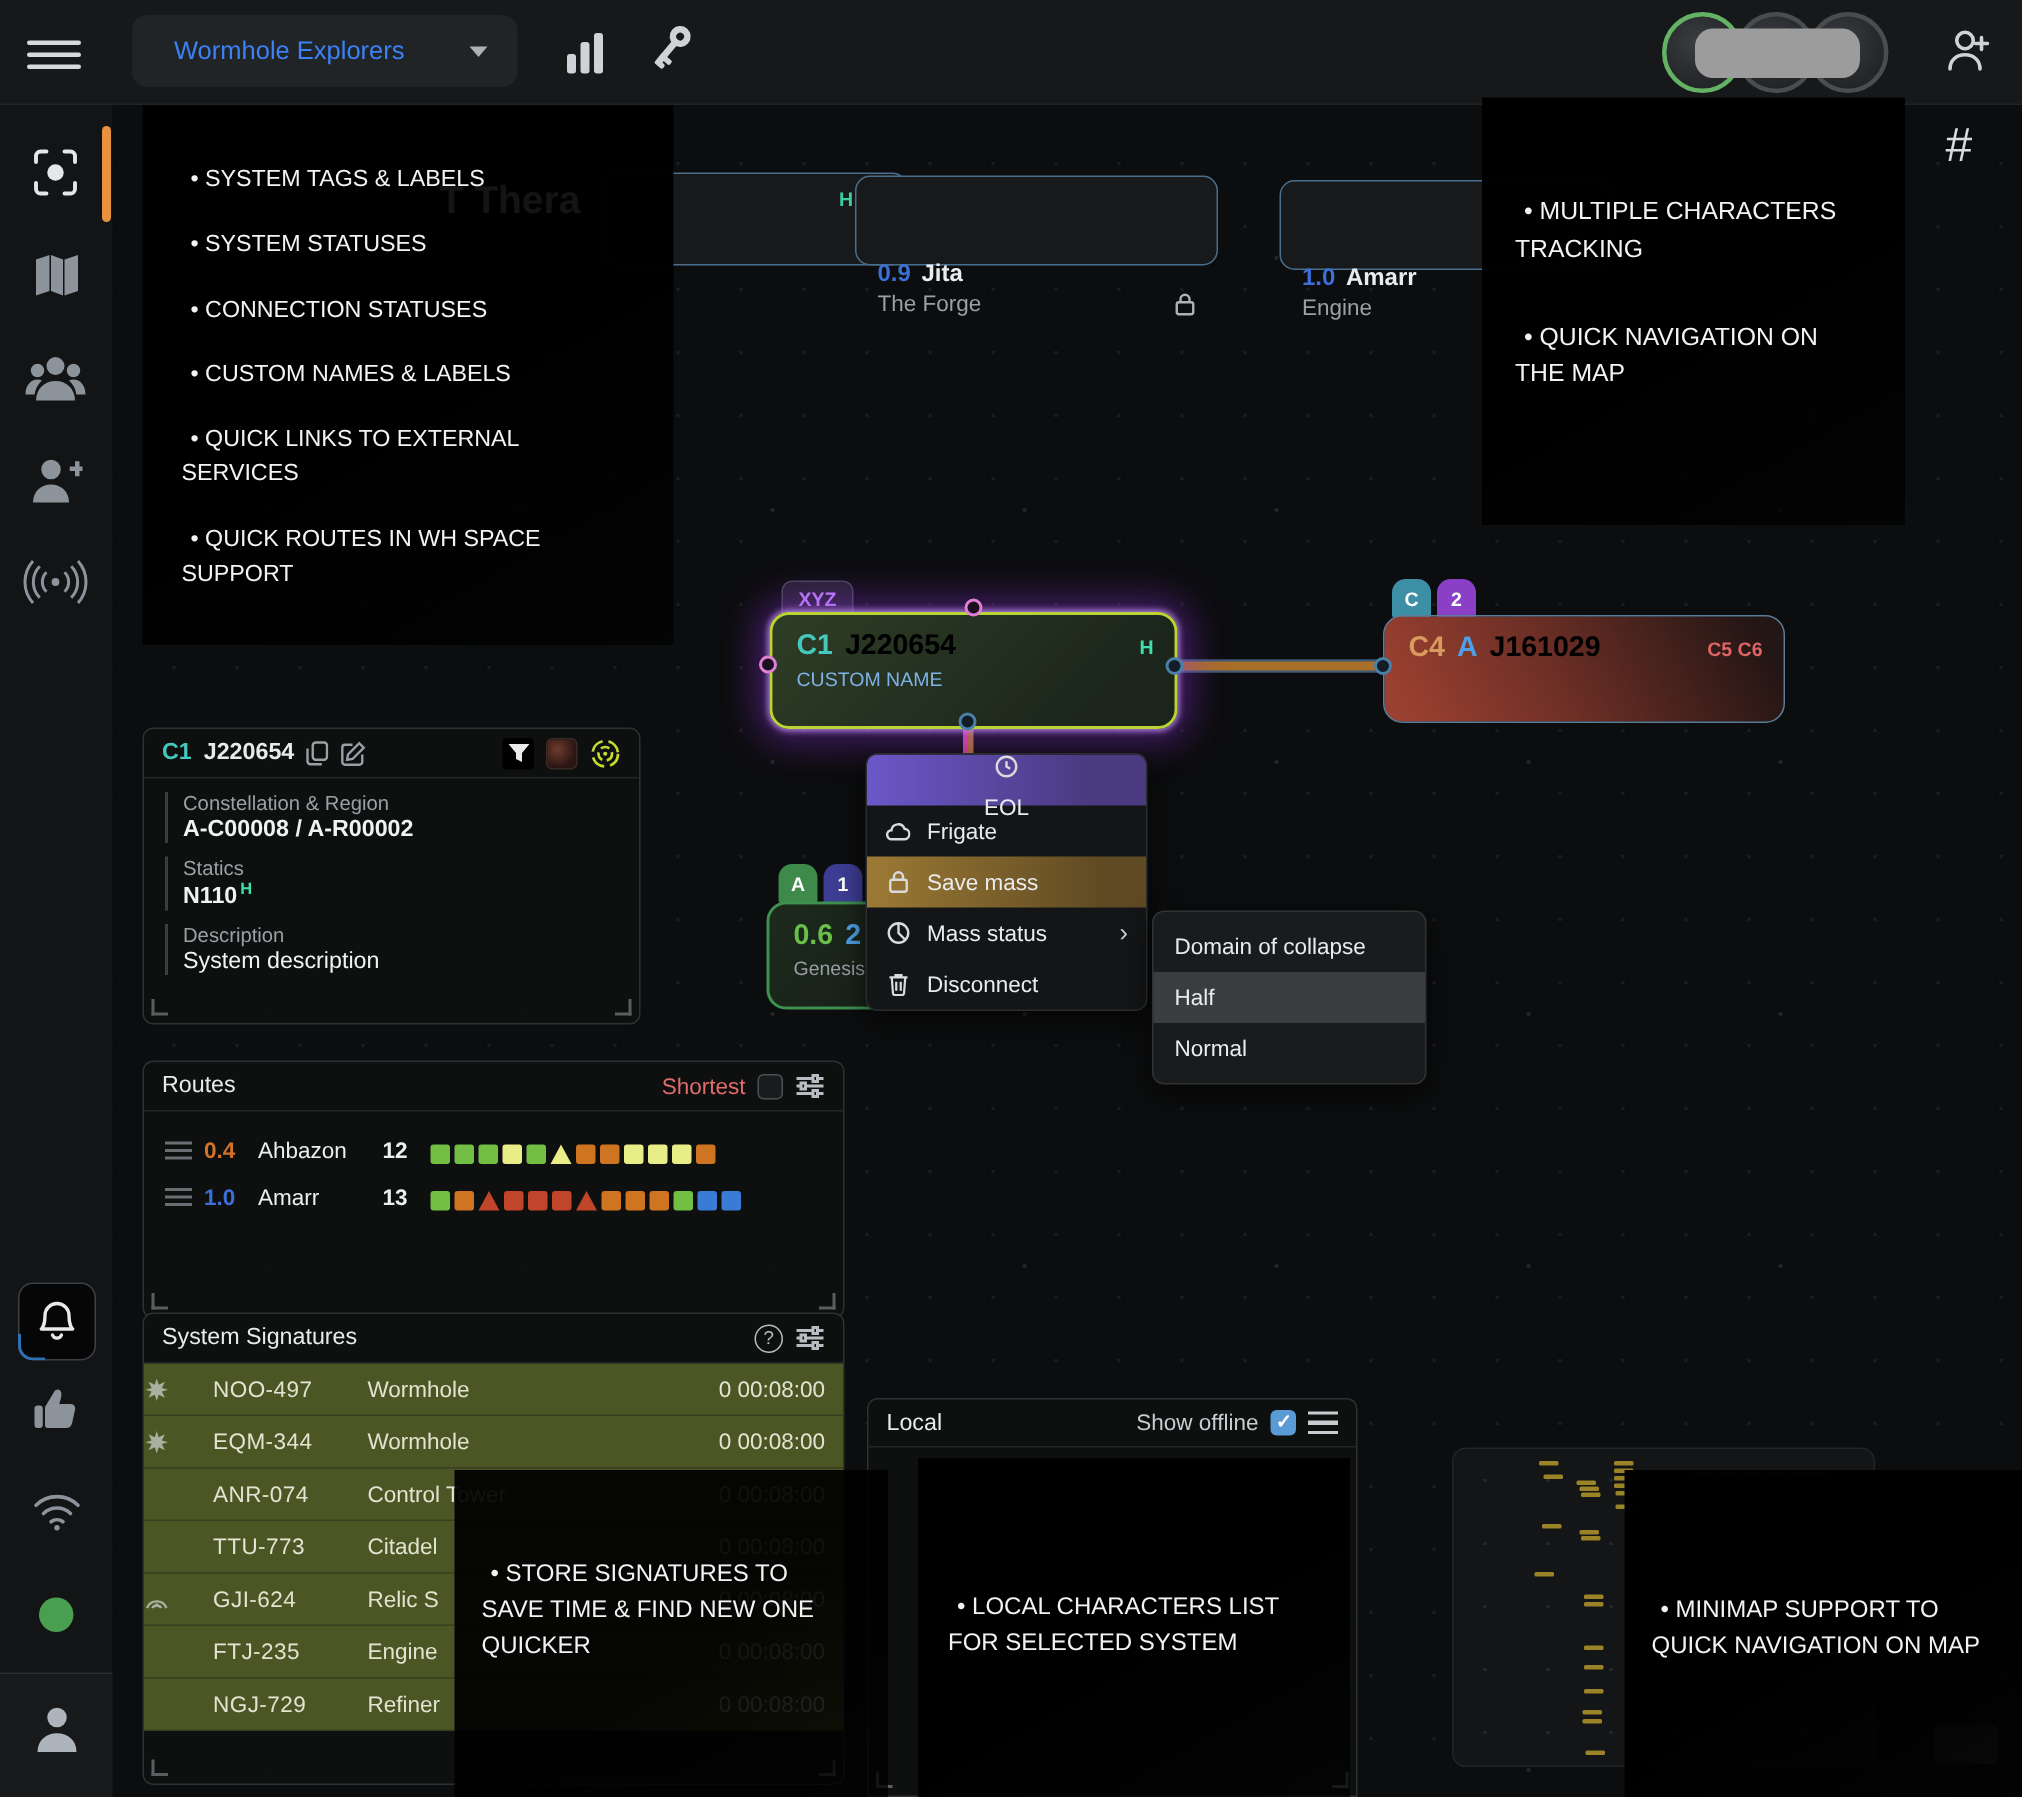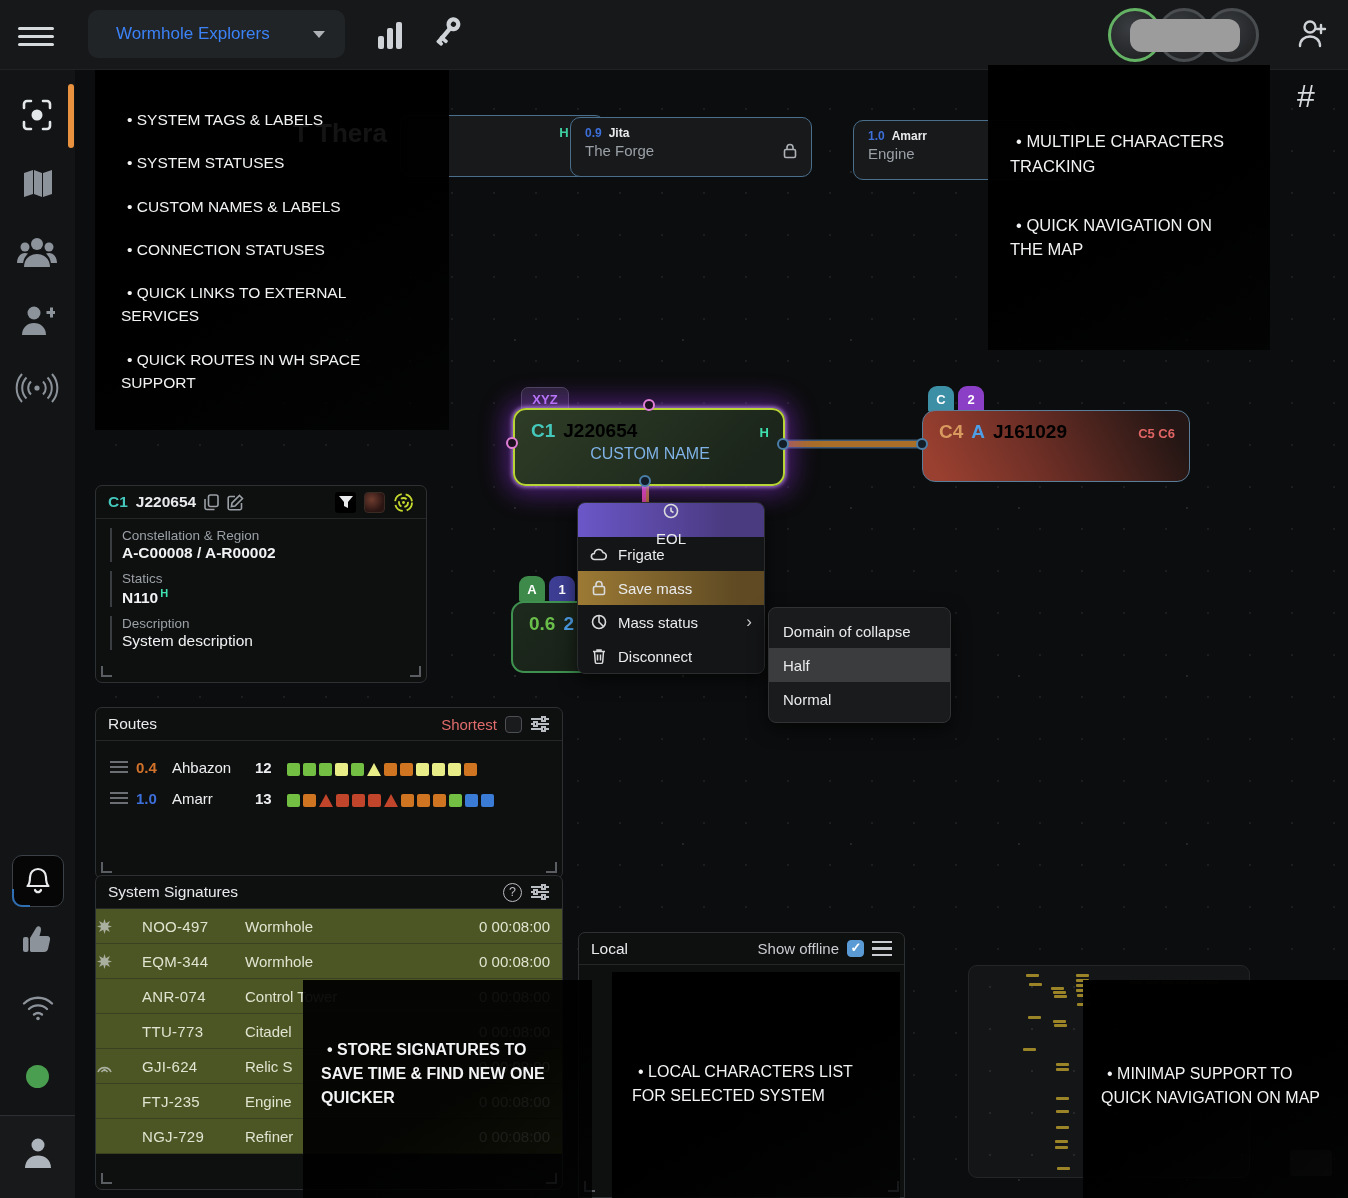--- a/index.html
+++ b/index.html
@@ -32,30 +32,30 @@
   .side-bottom { position:absolute; left:0; top:1046px; width:75px; height:82px; background:#17191b; }
 
   
   .map { position:absolute; left:75px; top:70px; width:1273px; height:1128px;
     background-color:#0c0d0e;
     background-image:radial-gradient(circle, #232528 1.3px, transparent 1.5px), radial-gradient(circle, #1b1d1f 1px, transparent 1.2px);
     background-size:168px 168px, 42px 42px; background-position:20px 18px, 20px 18px; }
 
   
   .node { position:absolute; border-radius:10px; background:#17191b; border:1.5px solid #4a6f8d; color:#e9ebed; z-index:5; }
-  .node .l1 { font-size:12px; font-weight:bold; padding:8px 14px 0 14px; display:flex; align-items:baseline; gap:7px; }
+  .node .l1 { font-size:16px; font-weight:bold; padding:8px 14px 0 14px; display:flex; align-items:baseline; gap:7px;margin-top:48px; }
   .node .l2 { font-size:15px; color:#9aa0a6; padding:2px 14px 0 14px; display:flex; align-items:center; }
   .sec-blue { color:#3d6fd9; } .sec-green { color:#6abf4b; }
   .lock-mini { margin-left:auto; color:#aeb2b6; }
   .hln-tags { position:absolute; right:12px; top:9px; font-size:13px; font-weight:bold; letter-spacing:2px; }
   .hln-lock { position:absolute; right:12px; bottom:9px; color:#b6babd; }
 
   .wh-node { position:absolute; border-radius:13px; z-index:6; }
   .wh-node .row1 { display:flex; align-items:baseline; gap:8px; font-size:19px; font-weight:bold; padding:10px 14px 0 16px; }
-  .wh-node .row2 { font-size:16px; padding:3px 14px 0 16px;text-align:center; }
+  .wh-node .row2 { font-size:13px; padding:3px 14px 0 16px; }
   .statics-tag { margin-left:auto; font-size:13px; font-weight:bold; }
   .c1-node { left:438px; top:338px; width:272px; height:78px; border:2px solid #b8d435;
     background:linear-gradient(135deg,#2e3d26,#1b251b 85%);
     box-shadow:0 0 4px 1px rgba(205,150,255,.85), 0 0 24px 9px rgba(147,51,234,.42); }
   .c4-node { left:847px; top:340px; width:268px; height:72px; border:1.5px solid #5a7d99;
     background:linear-gradient(62deg,#9a4030 6%,#6e2f26 42%,#241614 92%); }
   .ab-node { left:436px; top:531px; width:219px; height:72px; border:2px solid #3f9150;
     background:linear-gradient(135deg,#1e2a1e,#131a13 85%); }
   .ab-node .row2 { color:#98a0a6; }
   .xyz-tag { position:absolute; left:446px; top:317px; width:48px; height:24px; background:#262130; border:1px solid #4a4458; border-radius:7px 7px 3px 3px; color:#c084fc; font-size:13px; font-weight:bold; display:flex; align-items:center; justify-content:center; z-index:5; }
@@ -137,21 +137,21 @@
   .sub-item { height:34px; display:flex; align-items:center; padding:0 14px; color:#e9ebed; font-size:15px; cursor:pointer; }
   .sub-item.sel { background:#3a3c3e; }
 
   
   .callout { position:absolute; color:#f2f3f4; font-size:15.5px; line-height:1.5; z-index:40;
     background:linear-gradient(150deg, rgba(0,0,0,0.985) 55%, rgba(0,0,0,0.72)); }
   .callout .item { margin-bottom:20px; text-indent:6px; }
   .callout .item::before { content:"•  "; }
   .co-features { left:95px; top:70px; width:354px; height:360px; padding:38px 26px 0 26px; z-index:41; }
   .co-track { left:988px; top:65px; width:282px; height:285px; padding:64px 24px 0 22px; font-size:16.5px; z-index:33; }
-  .co-sigs { left:303px; top:980px; width:289px; height:218px; padding:58px 26px 0 18px; font-size:16px; background:linear-gradient(150deg, rgba(0,0,0,0.93) 55%, rgba(0,0,0,0.78));font-weight:bold; }
+  .co-sigs { left:303px; top:980px; width:289px; height:218px; padding:58px 26px 0 18px; font-size:16px; background:linear-gradient(150deg, rgba(0,0,0,0.93) 55%, rgba(0,0,0,0.78)); }
   .co-local { left:612px; top:972px; width:288px; height:226px; padding:88px 20px 0 20px; font-size:16px; }
   .co-mini { left:1083px; top:980px; width:265px; height:218px; padding:82px 22px 0 18px; font-size:16px; }
 
   svg { display:block; }
 </style>
 </head>
 <body>
 
 <div id="stage">
 
@@ -648,22 +648,22 @@
 
   <div class="sub-menu">
     <div class="sub-item">Domain of collapse</div>
     <div class="sub-item sel">Half</div>
     <div class="sub-item">Normal</div>
   </div>
 
   <div class="callout co-features">
     <div class="item">SYSTEM TAGS &amp; LABELS</div>
     <div class="item">SYSTEM STATUSES</div>
+    <div class="item">CONNECTION STATUSES</div>
     <div class="item">CUSTOM NAMES &amp; LABELS</div>
-    <div class="item">CONNECTION STATUSES</div>
     <div class="item">QUICK LINKS TO EXTERNAL SERVICES</div>
     <div class="item">QUICK ROUTES  IN WH SPACE SUPPORT</div>
   </div>
   <div class="ghost-label" style="left:293px; top:118px;">T Thera</div>
 
   <div class="callout co-track">
     <div class="item" style="margin-bottom:34px;">MULTIPLE CHARACTERS TRACKING</div>
     <div class="item">QUICK NAVIGATION ON THE MAP</div>
   </div>
 

